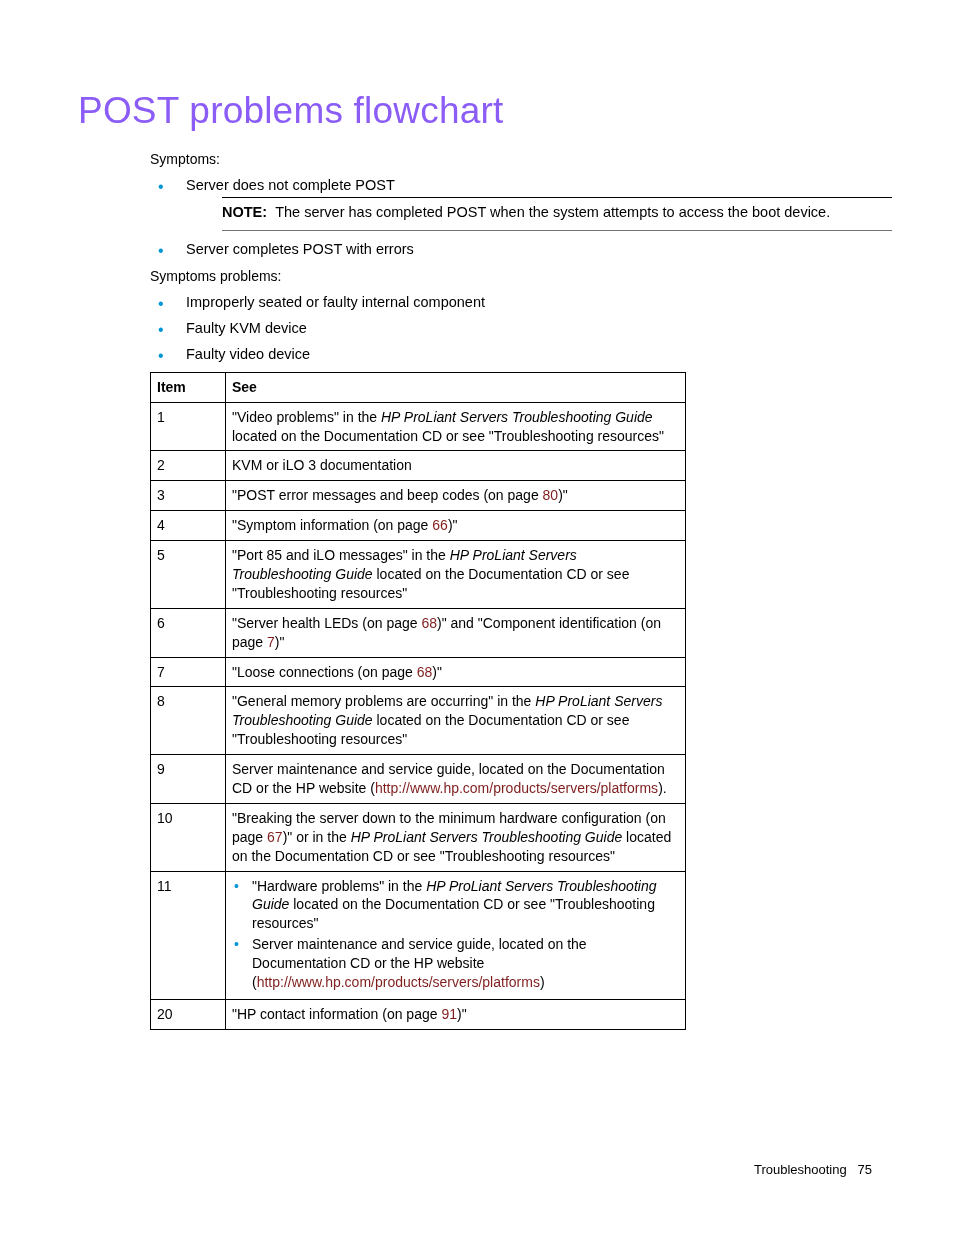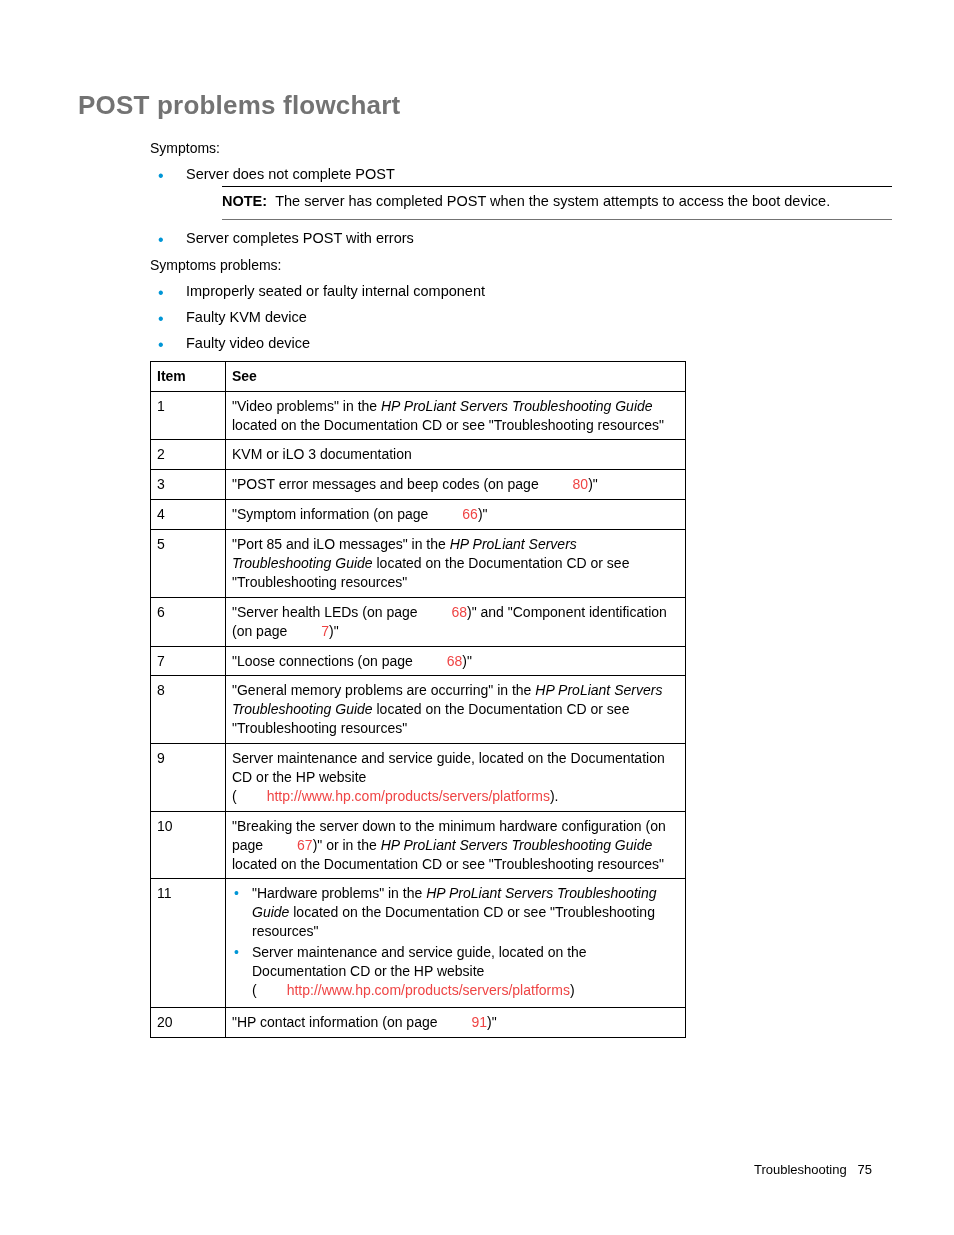--- a/index.html
+++ b/index.html
@@ -9,23 +9,23 @@
     color: #000;
     width: 954px;
     height: 1235px;
     position: relative;
   }
   .page {
     padding: 90px 78px 0 78px;
   }
   h1.title {
     font-family: Arial, Helvetica, sans-serif;
-    font-weight: 700;
-    font-size: 26px;
-    color: #737373;
+    font-weight: 400;
+    font-size: 37px;
+    color: #8b5cf6;
     margin: 0 0 18px 0;
     letter-spacing: 0.2px;
   }
   .indent1 { margin-left: 72px; }
   p {
     margin: 0 0 8px 0;
     font-size: 14px;
     line-height: 1.35;
     font-family: Arial, Helvetica, sans-serif;
     font-weight: 400;
@@ -73,21 +73,21 @@
     text-align: left;
     vertical-align: top;
     font-weight: 300;
     line-height: 1.35;
   }
   table.ref th {
     font-weight: 700;
   }
   table.ref th.col-item { width: 62px; }
   .italic { font-style: italic; }
-  .lnk { color: #ef4444; margin-left: 30px; }
+  .lnk { color: #7f1d1d; }
   ul.inner {
     list-style: none;
     padding: 0;
     margin: 0;
   }
   ul.inner > li {
     position: relative;
     padding-left: 20px;
     margin: 0 0 2px 0;
   }

